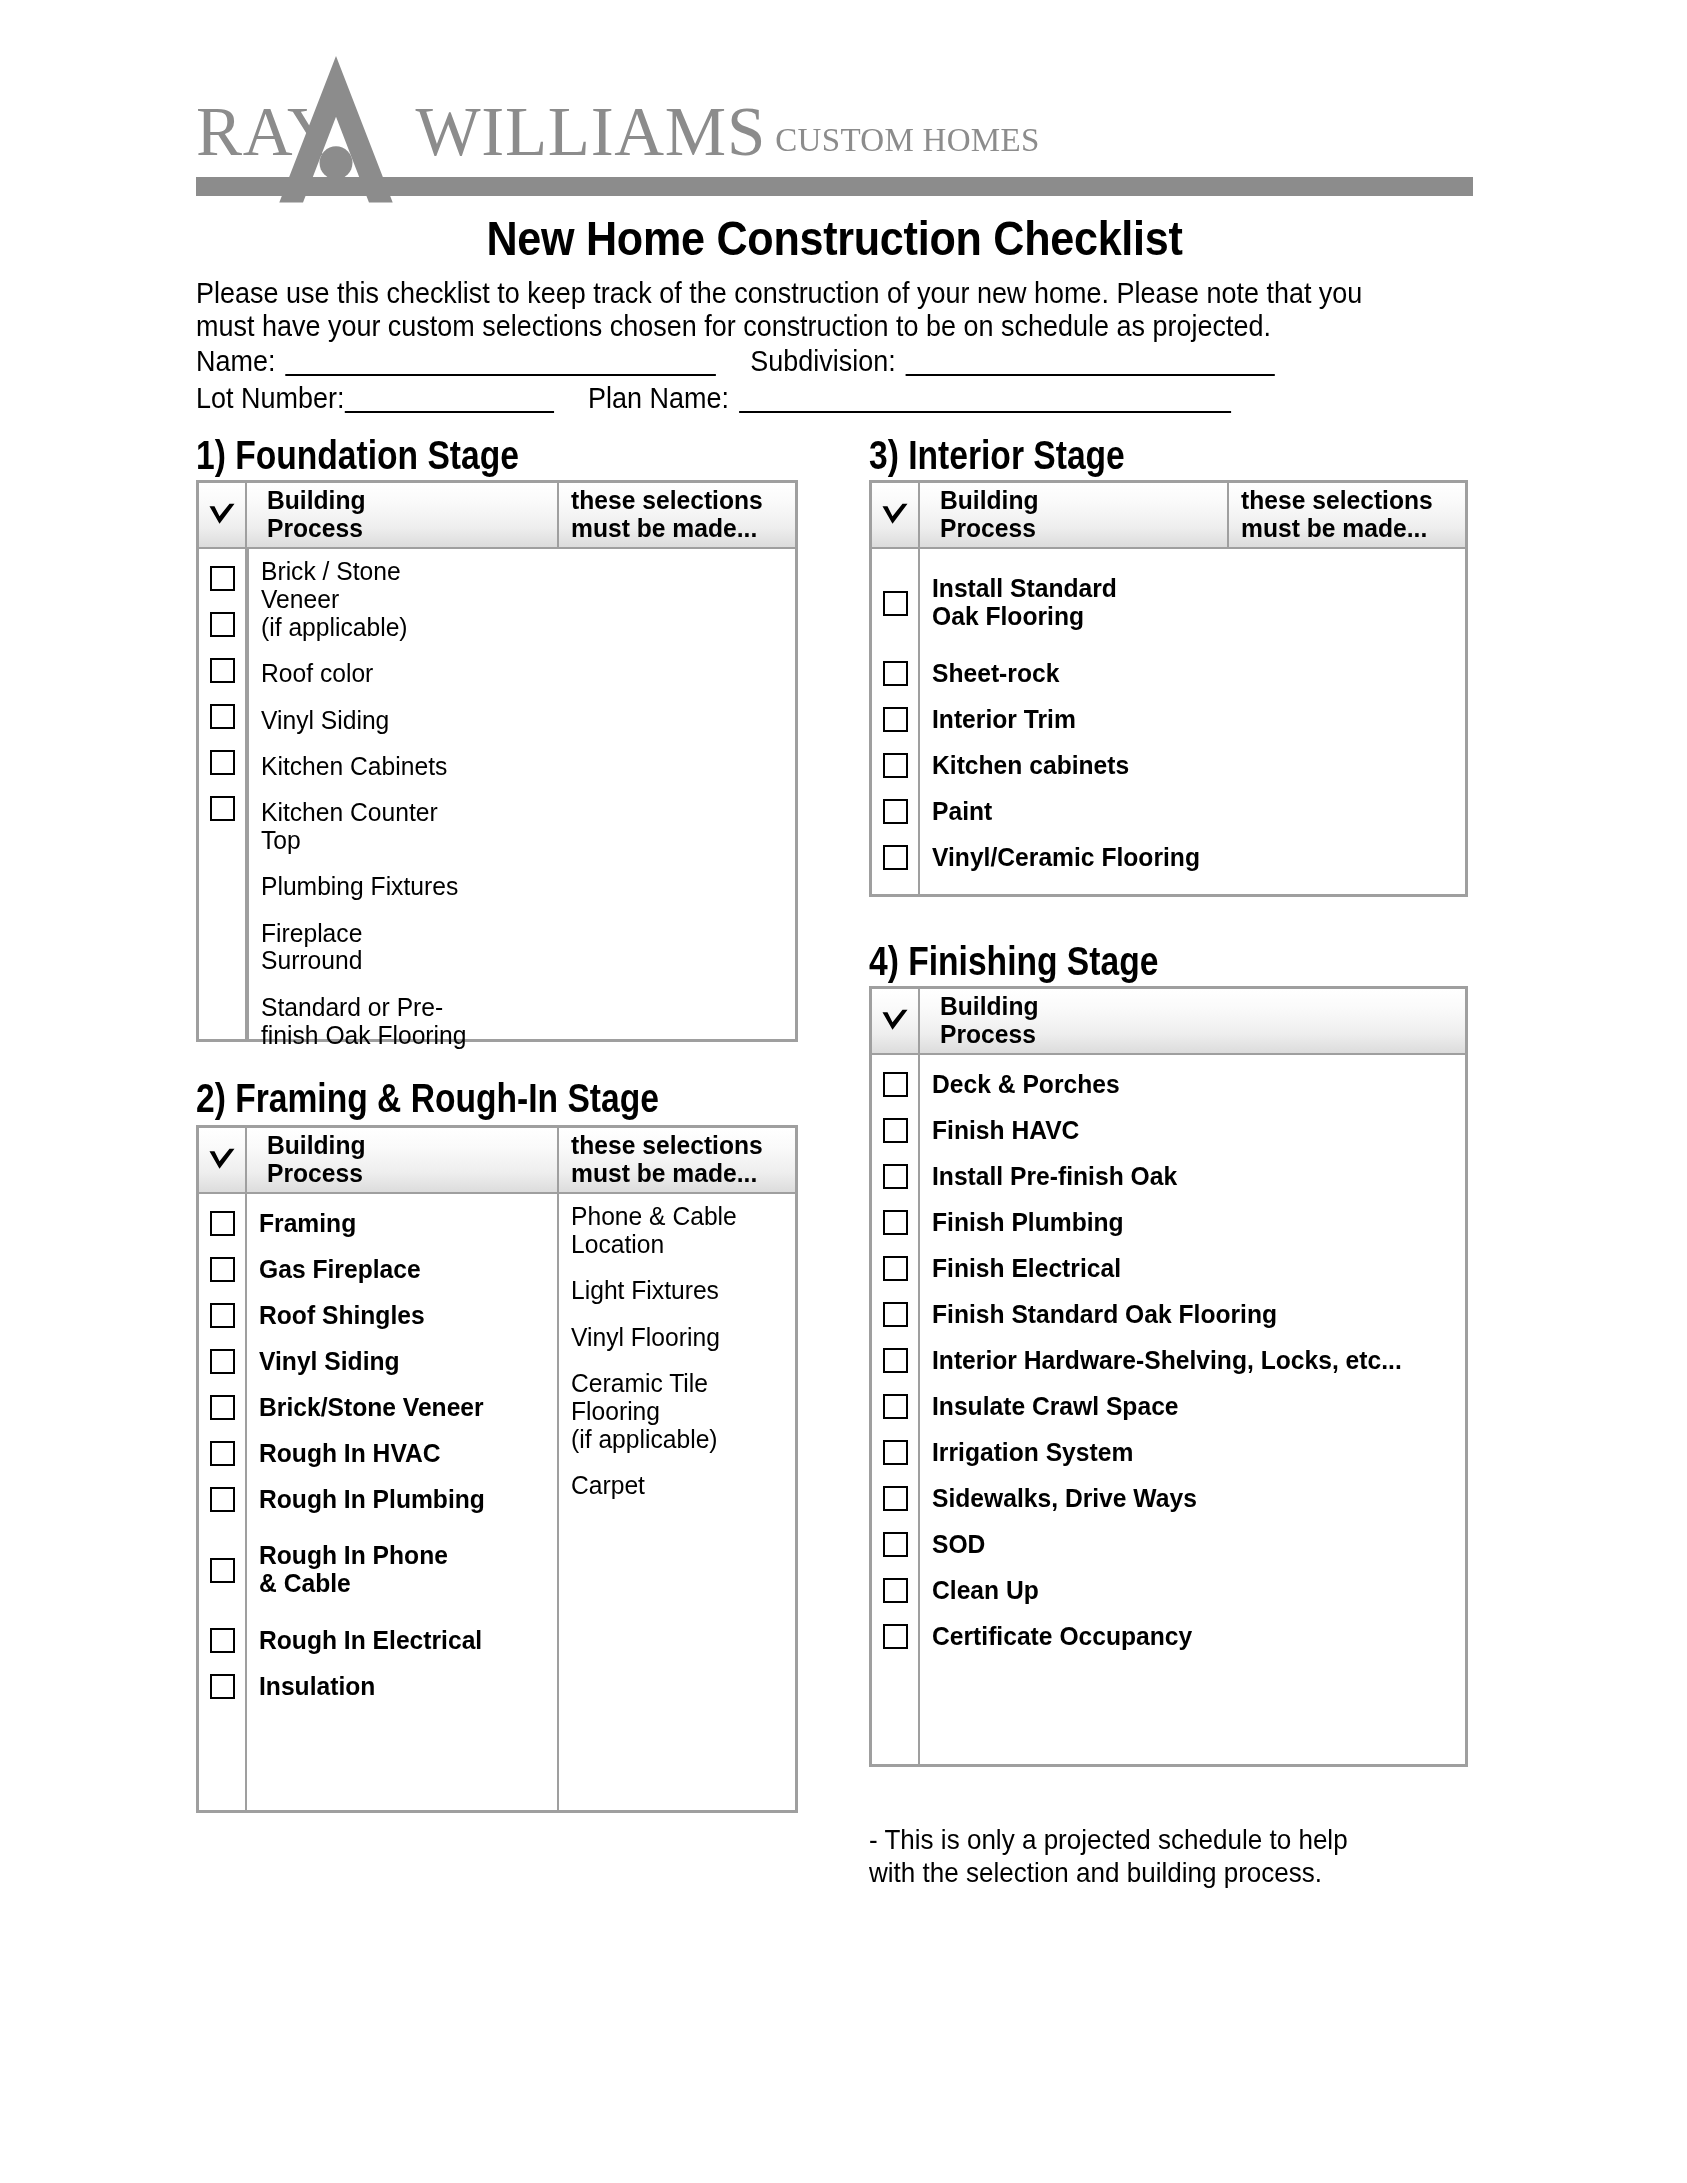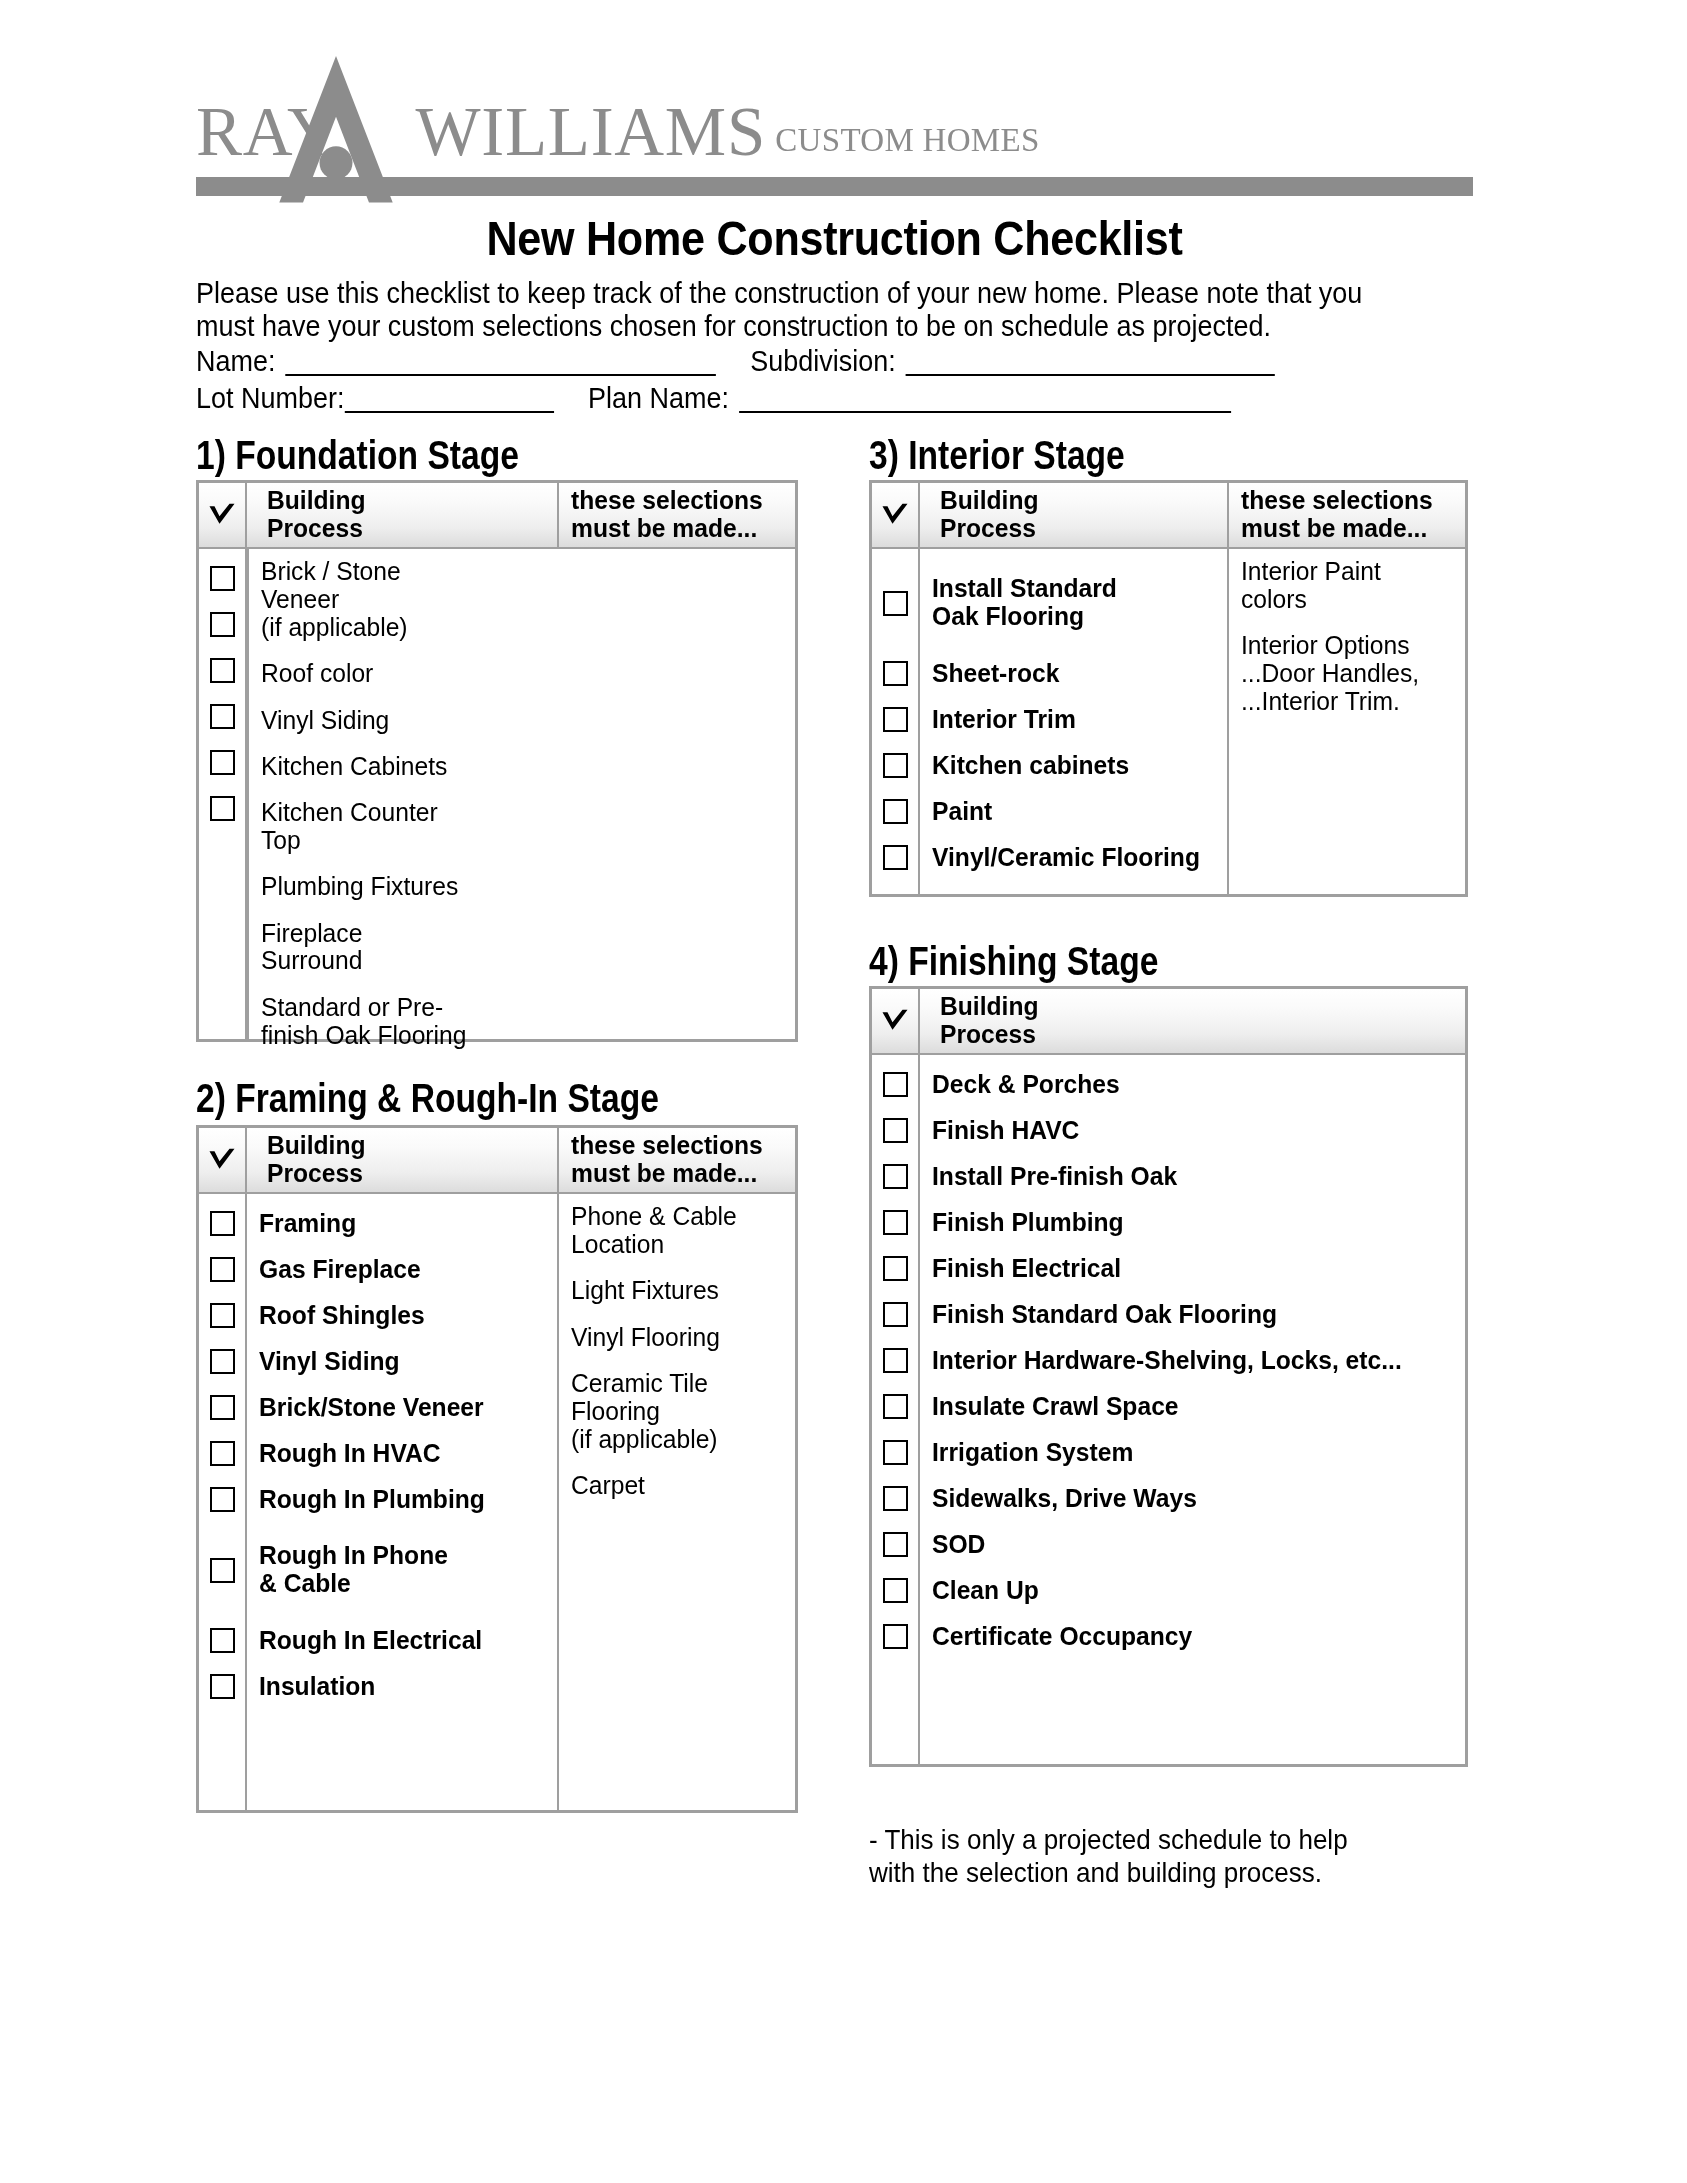--- a/index.html
+++ b/index.html
@@ -454,24 +454,20 @@
             <div class="checkbox"></div>
           </div>
         </div>
       <div class="tb-mid">
           <div class="proc-item" style="height: 95px;">Install Standard<br>Oak Flooring</div>
           <div class="proc-item" style="height: 46px;">Sheet-rock</div>
           <div class="proc-item" style="height: 46px;">Interior Trim</div>
           <div class="proc-item" style="height: 46px;">Kitchen cabinets</div>
           <div class="proc-item" style="height: 46px;">Paint</div>
           <div class="proc-item" style="height: 46px;">Vinyl/Ceramic Flooring</div>
-        </div>
-      <div class="tb-right">
-          <div class="sel-item" style="margin-bottom: 18.5px;">Interior Paint colors</div>
-          <div class="sel-item" style="margin-bottom: 18.5px;">Interior Options<br>...Door Handles,<br>...Interior Trim.</div>
         </div>
     </div>
   </div>
 
   <div class="stage-heading h-s4">4) Finishing Stage</div>
   <div class="ck-table t-s4">
     <div class="thead">
       <div class="th-check">
         <svg class="check-glyph" viewBox="0 0 48 48" aria-hidden="true">
           <path d="M4 10 L20 38 L44 6 L36 6 L20 26 L12 10 Z" fill="#000"></path>

